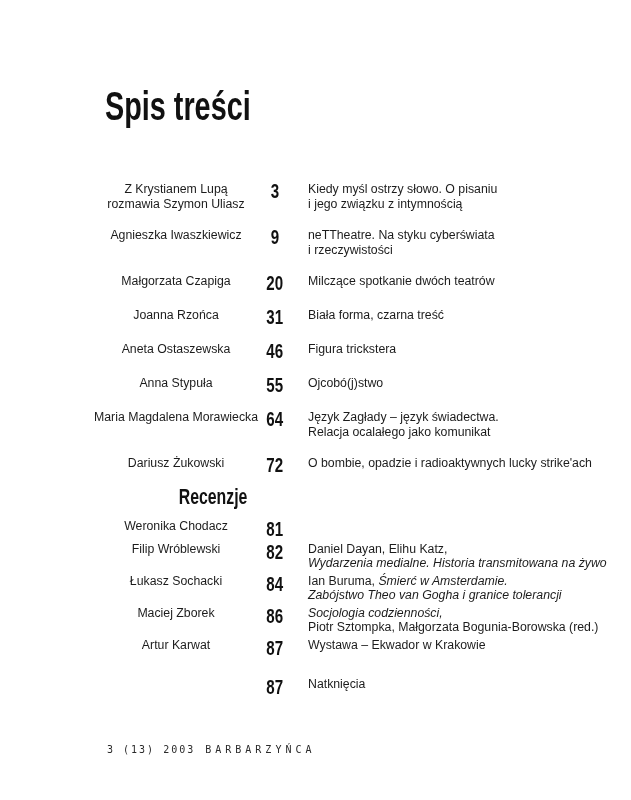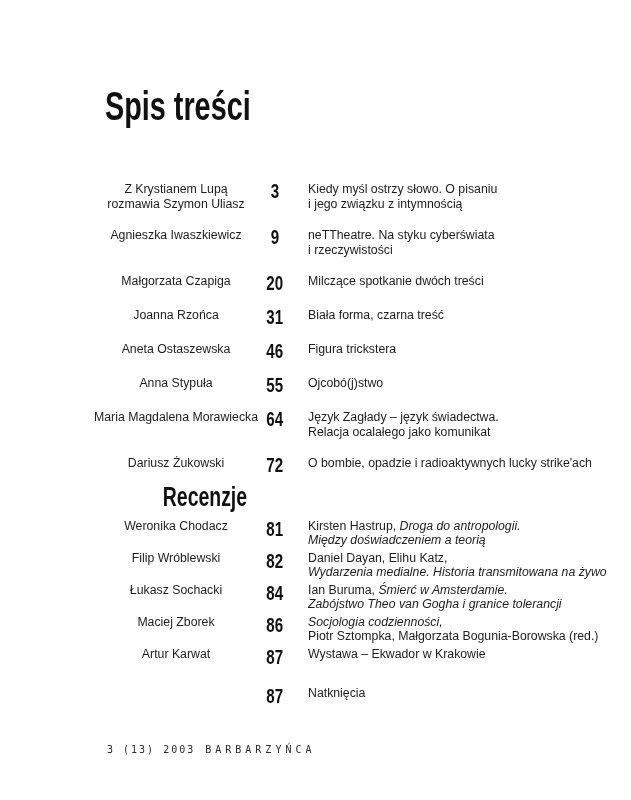--- a/index.html
+++ b/index.html
@@ -68,21 +68,21 @@
   .sec-misc .toc-row{font-size:12.3px;}
   .sec-reviews .author-line,
   .sec-reviews .title-line,
   .sec-misc .author-line,
   .sec-misc .title-line{line-height:13.5px;}
   .sec-reviews .toc-row{margin-bottom:5px;}
   .section-header{
     width:142px;
     text-align:right;
     margin:10px 0 10px 0;
-    font-size:27px;
+    font-size:22px;
     line-height:26px;
     color:#111;
   }
   .section-header .cond{transform-origin:100% 50%;}
   .sec-misc{margin-top:21px;}
   .footer{
     position:absolute;
     left:107px;
     top:744px;
     font-family:"DejaVu Sans Mono","Liberation Mono",monospace;
@@ -122,21 +122,21 @@
               <div class="title-line"><span>neTTheatre. Na styku cyberświata</span></div>
               <div class="title-line"><span>i rzeczywistości</span></div>
             </div>
           </div>
           <div class="toc-row">
             <div class="cell-author">
               <span class="author-line">Małgorzata Czapiga</span>
             </div>
             <div class="cell-page"><span class="cond page-num">20</span></div>
             <div class="cell-title">
-              <div class="title-line"><span>Milczące spotkanie dwóch treści</span></div>
+              <div class="title-line"><span>Milczące spotkanie dwóch teatrów</span></div>
             </div>
           </div>
           <div class="toc-row">
             <div class="cell-author">
               <span class="author-line">Joanna Rzońca</span>
             </div>
             <div class="cell-page"><span class="cond page-num">31</span></div>
             <div class="cell-title">
               <div class="title-line"><span>Biała forma, czarna treść</span></div>
             </div>
@@ -179,24 +179,20 @@
             </div>
           </div>
         </div>
         <div class="sec-reviews">
           <div class="section-header"><span class="cond">Recenzje</span></div>
           <div class="toc-row">
             <div class="cell-author">
               <span class="author-line">Weronika Chodacz</span>
             </div>
             <div class="cell-page"><span class="cond page-num">81</span></div>
-            <div class="cell-title">
-              <div class="title-line"><span>Kirsten Hastrup, </span><span class="it">Droga do antropologii.</span></div>
-              <div class="title-line"><span class="it">Między doświadczeniem a teorią</span></div>
-            </div>
           </div>
           <div class="toc-row">
             <div class="cell-author">
               <span class="author-line">Filip Wróblewski</span>
             </div>
             <div class="cell-page"><span class="cond page-num">82</span></div>
             <div class="cell-title">
               <div class="title-line"><span>Daniel Dayan, Elihu Katz,</span></div>
               <div class="title-line"><span class="it">Wydarzenia medialne. Historia transmitowana na żywo</span></div>
             </div>

